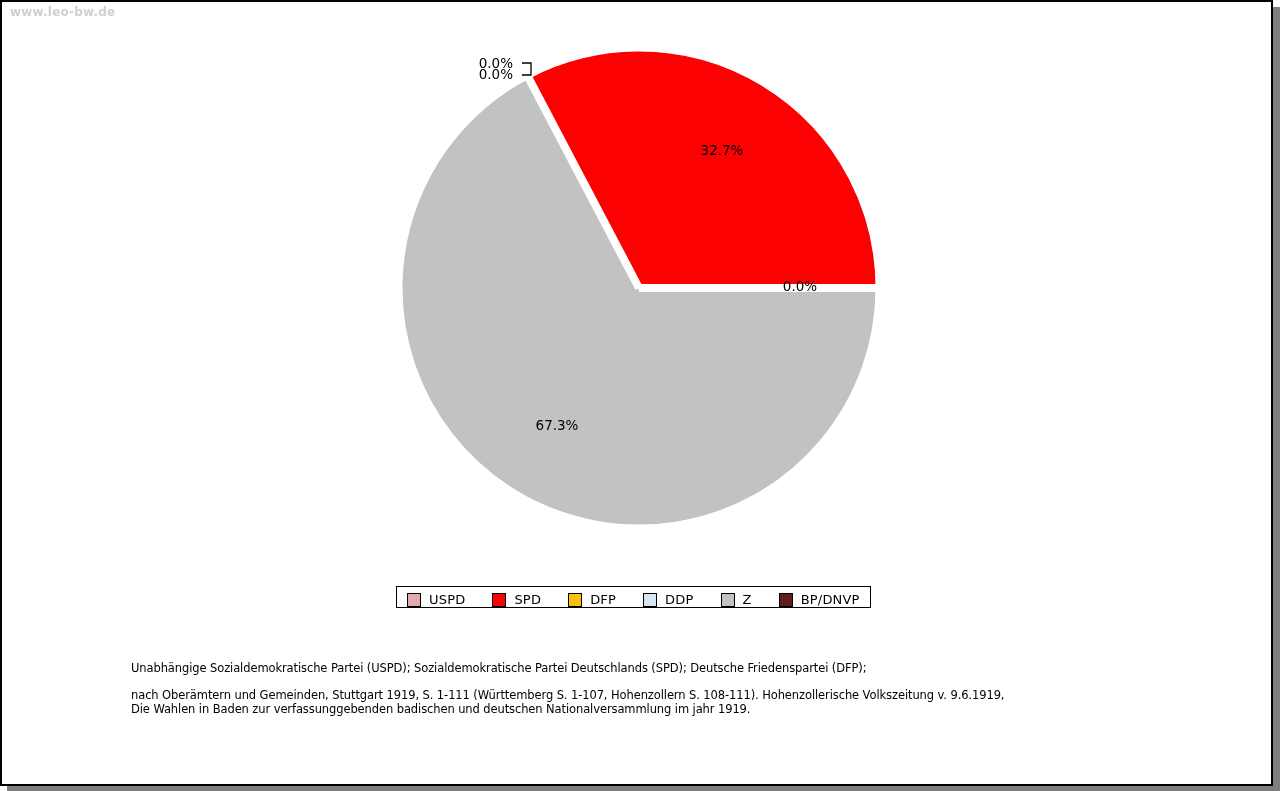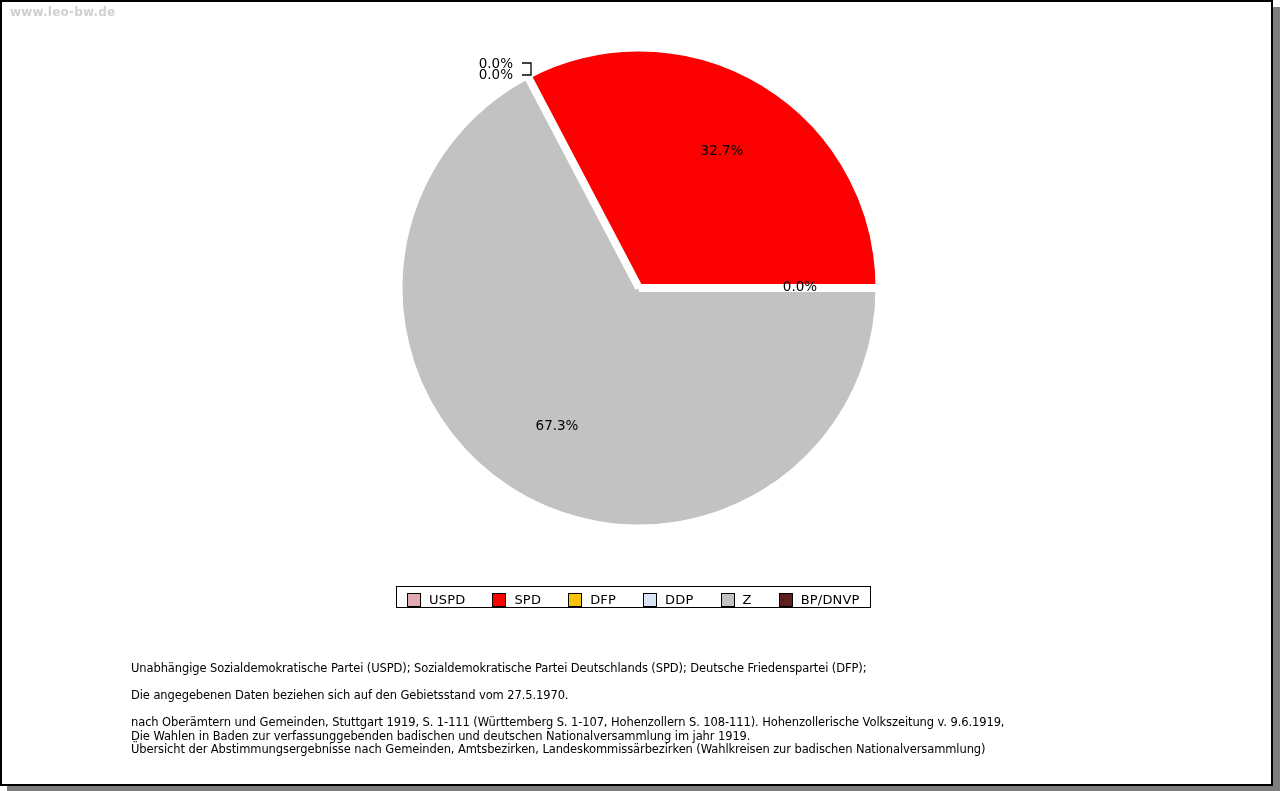--- a/index.html
+++ b/index.html
@@ -77,21 +77,19 @@
       <span class="legend-item">
         <span class="swatch" style="background: rgb(97, 30, 30);"></span>
         <span class="legend-label">BP/DNVP</span>
       </span>
     </div>
 
   <div class="footer">
     <div class="para">
       <div>Unabhängige Sozialdemokratische Partei (USPD); Sozialdemokratische Partei Deutschlands (SPD); Deutsche Friedenspartei (DFP);</div>
     </div>
-    <div class="para">Die angegebenen Daten beziehen sich auf den Gebietsstand vom 27.5.1970.</div>
     <div class="para">
       <div>nach Oberämtern und Gemeinden, Stuttgart 1919, S. 1-111 (Württemberg S. 1-107, Hohenzollern S. 108-111). Hohenzollerische Volkszeitung v. 9.6.1919,</div>
       <div>Die Wahlen in Baden zur verfassunggebenden badischen und deutschen Nationalversammlung im jahr 1919.</div>
-      <div>Übersicht der Abstimmungsergebnisse nach Gemeinden, Amtsbezirken, Landeskommissärbezirken (Wahlkreisen zur badischen Nationalversammlung)</div>
     </div>
   </div>
 
 </div>
 
 </body></html>

